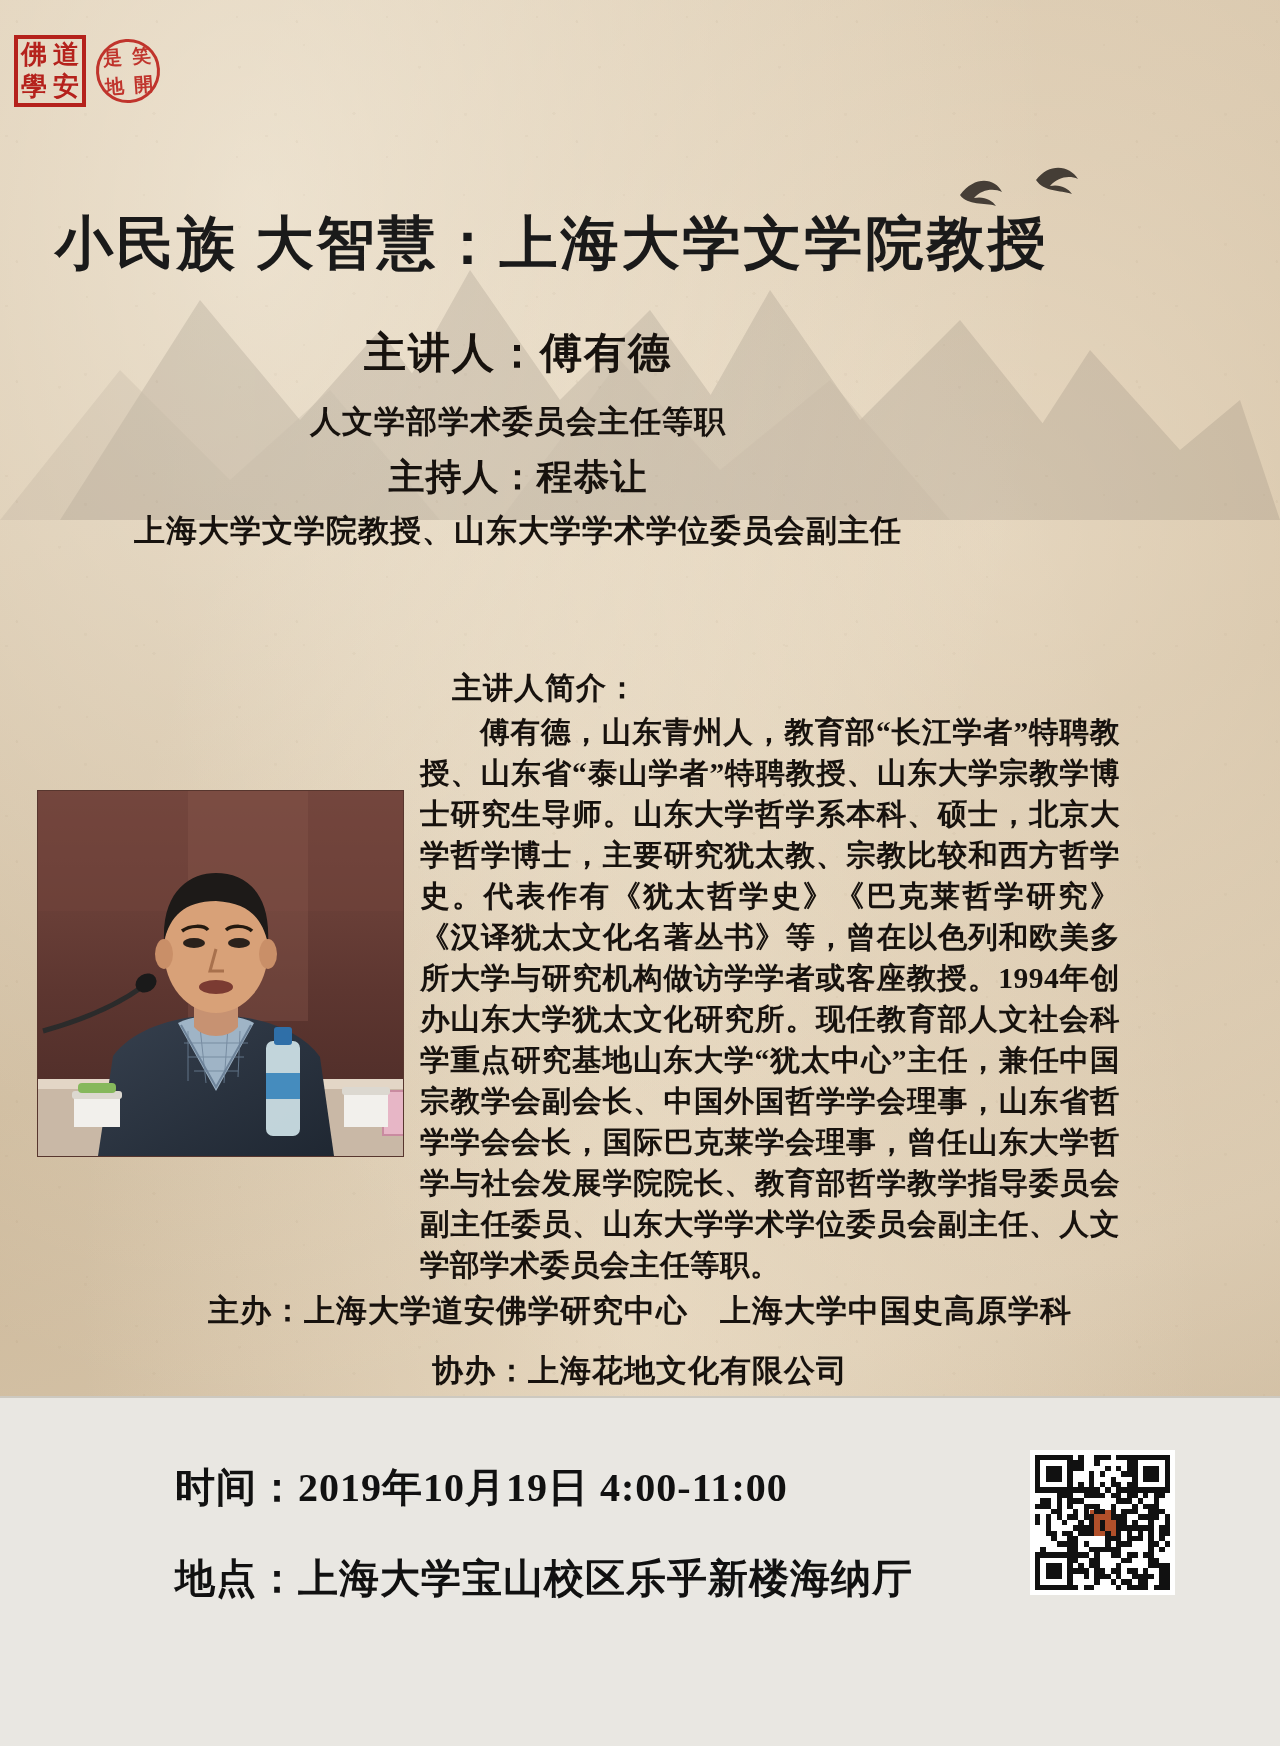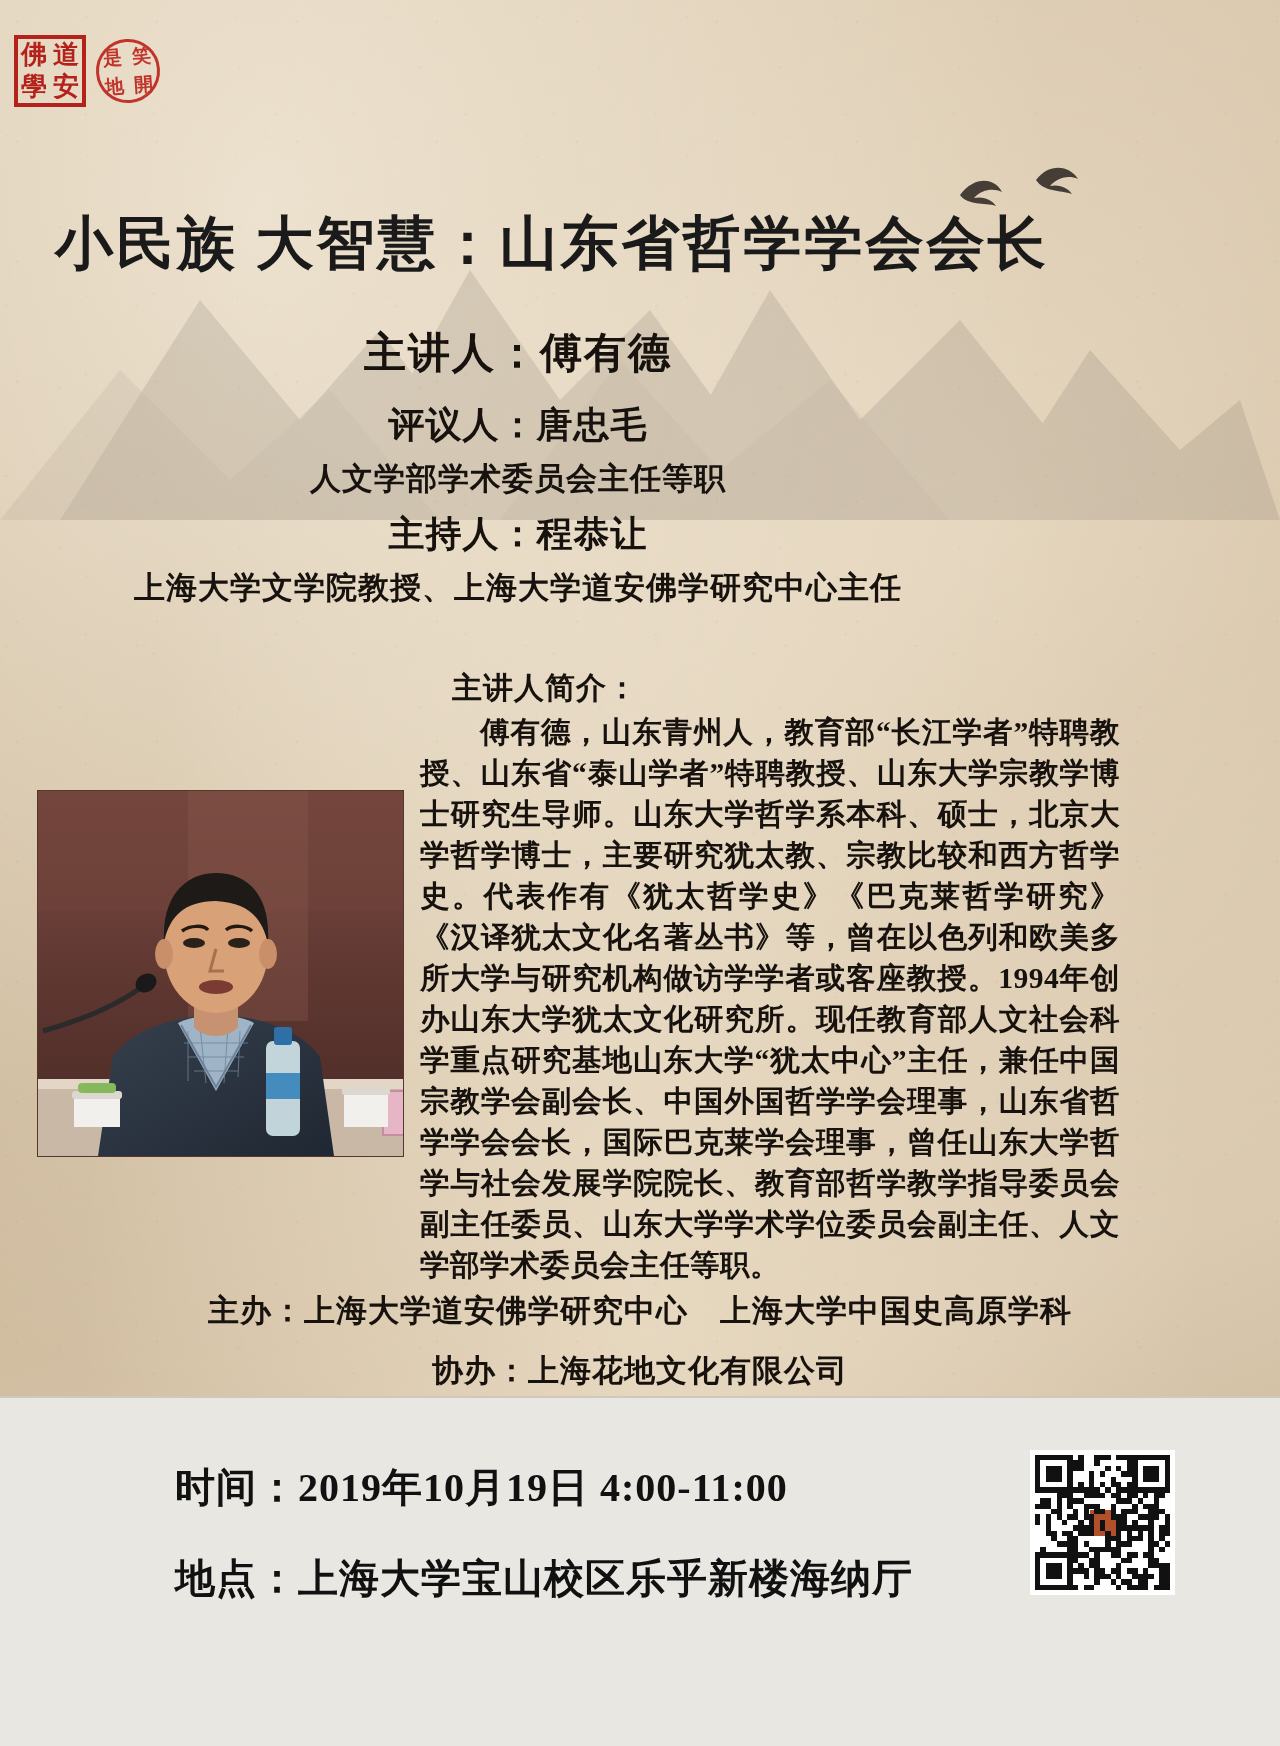--- a/index.html
+++ b/index.html
@@ -319,28 +319,27 @@
       <span>安</span>
     </div>
     <div class="seal-round">
       <span>是</span>
       <span>笑</span>
       <span>地</span>
       <span>開</span>
     </div>
   </div>
 
-  <div class="main-title">小民族 大智慧：山东省哲学学会会长</div>
+  <div class="main-title">小民族 大智慧：上海大学文学院教授</div>
 
   <div class="center-block">
     <div class="speaker-line">主讲人：傅有德</div>
-    <div class="commenter-line">评议人：唐忠毛</div>
     <div class="commenter-affil">人文学部学术委员会主任等职</div>
     <div class="host-line">主持人：程恭让</div>
-    <div class="host-affil">上海大学文学院教授、上海大学道安佛学研究中心主任</div>
+    <div class="host-affil">上海大学文学院教授、山东大学学术学位委员会副主任</div>
   </div>
 
   <div class="bio-heading">主讲人简介：</div>
   <div class="bio-body">傅有德，山东青州人，教育部“长江学者”特聘教授、山东省“泰山学者”特聘教授、山东大学宗教学博士研究生导师。山东大学哲学系本科、硕士，北京大学哲学博士，主要研究犹太教、宗教比较和西方哲学史。代表作有《犹太哲学史》《巴克莱哲学研究》《汉译犹太文化名著丛书》等，曾在以色列和欧美多所大学与研究机构做访学学者或客座教授。1994年创办山东大学犹太文化研究所。现任教育部人文社会科学重点研究基地山东大学“犹太中心”主任，兼任中国宗教学会副会长、中国外国哲学学会理事，山东省哲学学会会长，国际巴克莱学会理事，曾任山东大学哲学与社会发展学院院长、教育部哲学教学指导委员会副主任委员、山东大学学术学位委员会副主任、人文学部学术委员会主任等职。</div>
 
   <div class="photo">
     <svg width="365" height="365" viewBox="0 0 365 365">
       <defs>
         <linearGradient id="wallg" x1="0" y1="0" x2="0" y2="1">
           <stop offset="0%" stop-color="#7a4b42"></stop>

